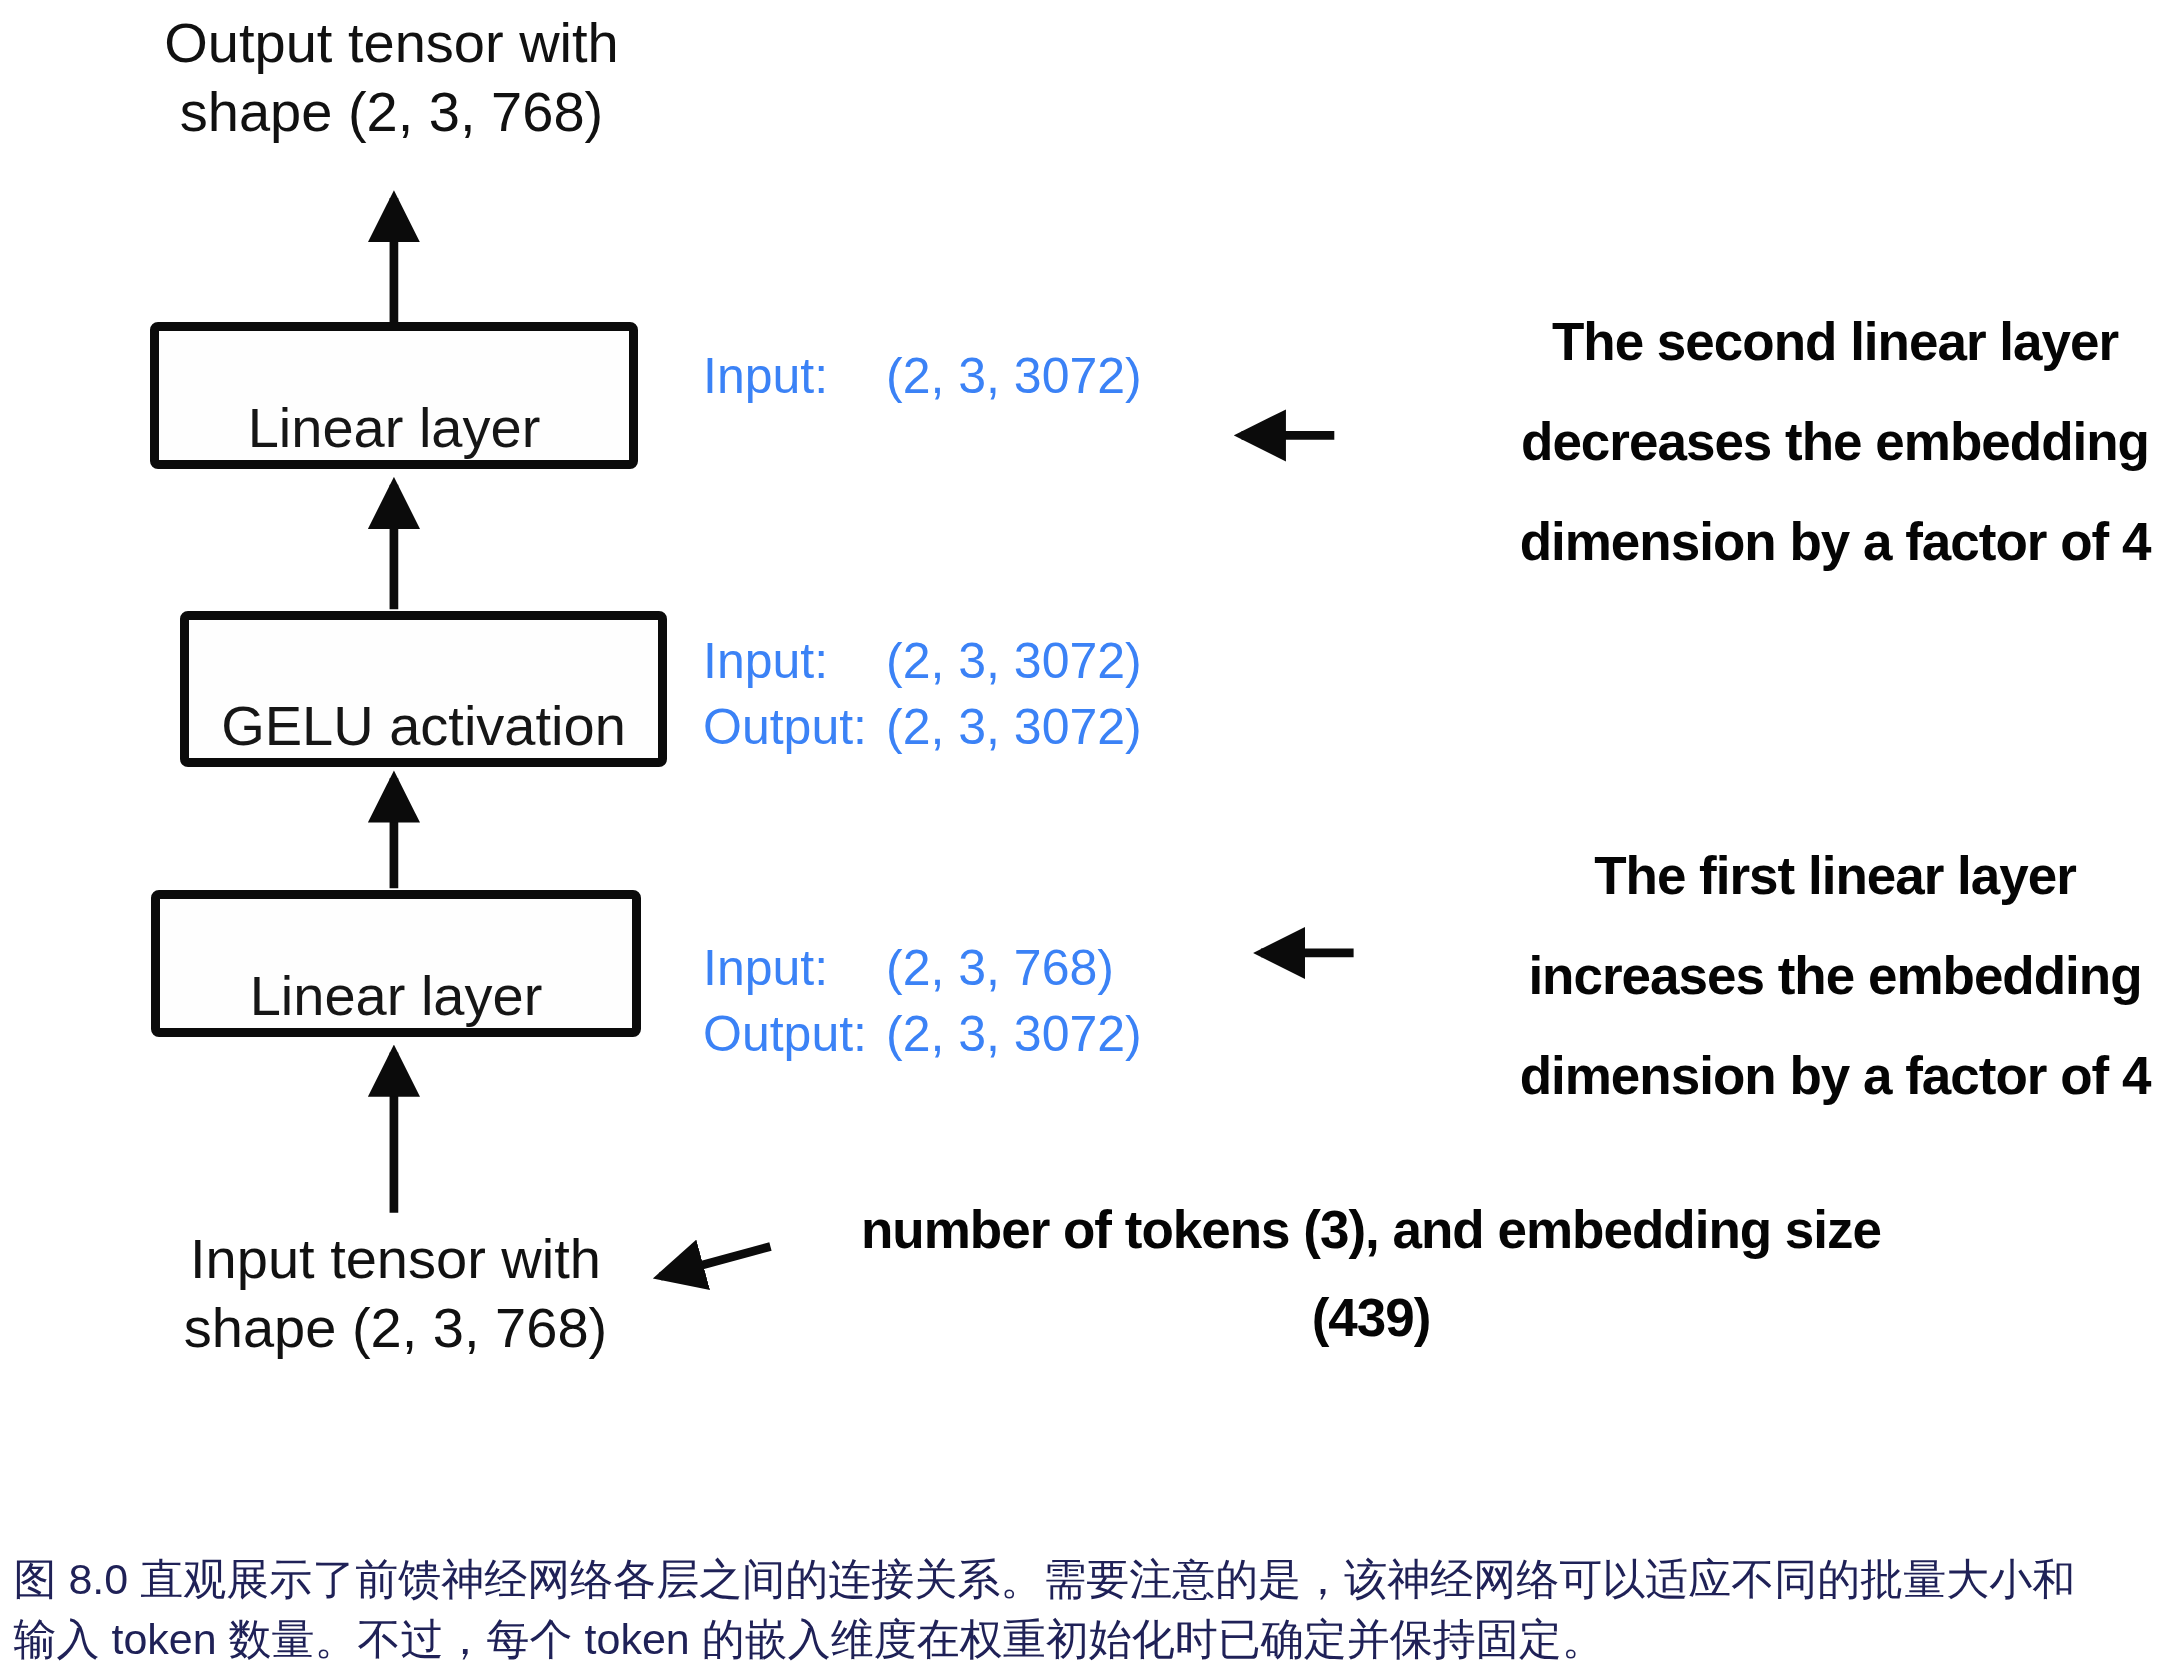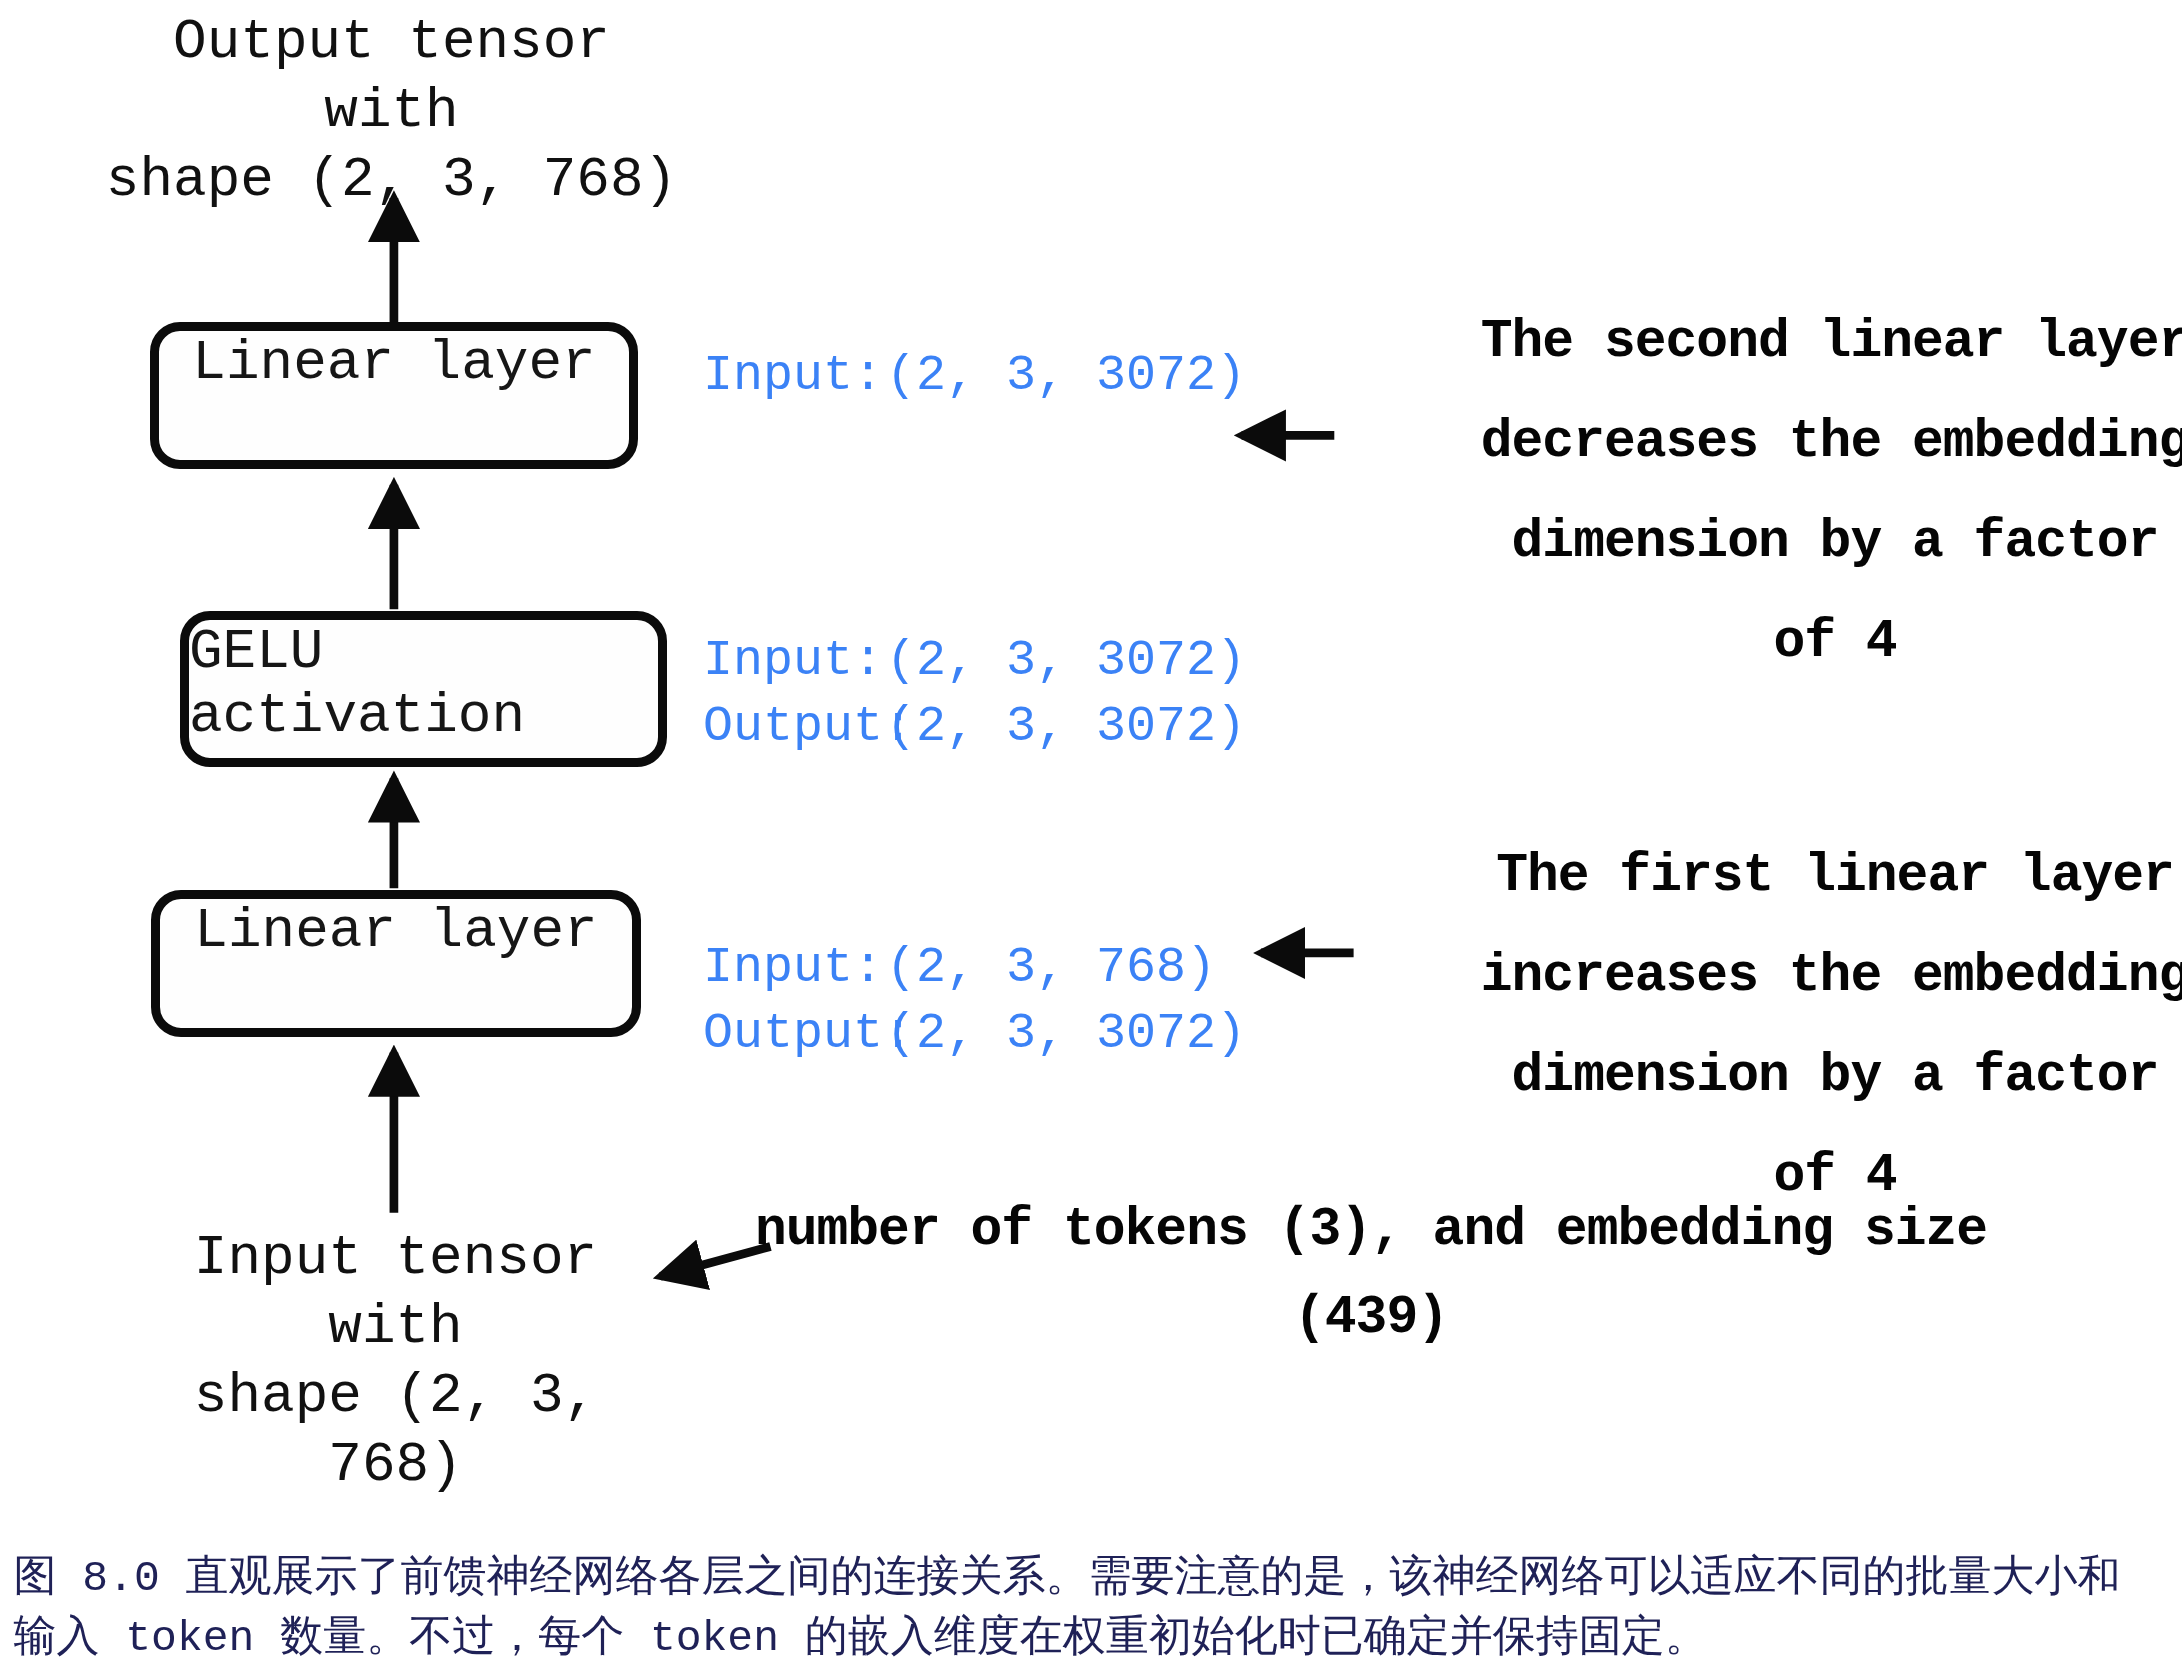--- a/index.html
+++ b/index.html
@@ -1,43 +1,43 @@
 <!DOCTYPE html>
 <html><head>
 <meta charset="utf-8">
 <style>
   html, body { margin: 0; padding: 0; background: #ffffff; }
   .canvas {
     position: relative;
     width: 2182px;
     height: 1680px;
     background: #ffffff;
-    font-family: Liberation Mono, monospace;
+    font-family: Liberation Sans, sans-serif;
     color: #0b0b0b;
     overflow: hidden;
   }
   .abs { position: absolute; }
 
   
   .tensor-label {
     text-align: center;
     font-size: 56px;
     line-height: 69px;
     color: #111111;
     letter-spacing: 0px;
   }
 
   
   .layer-box {
     position: absolute;
     border: 9.7px solid #0b0b0b;
-    border-radius: 30px;
+    border-radius: 8px;
     background: #fefefe;
     display: flex;
-    align-items: flex-start;
+    align-items: flex-end;
     justify-content: center;
     font-size: 56px;
     color: #161616;
     box-sizing: border-box;
   }
 
   
   .shape-pair {
     position: absolute;
     left: 703px;

